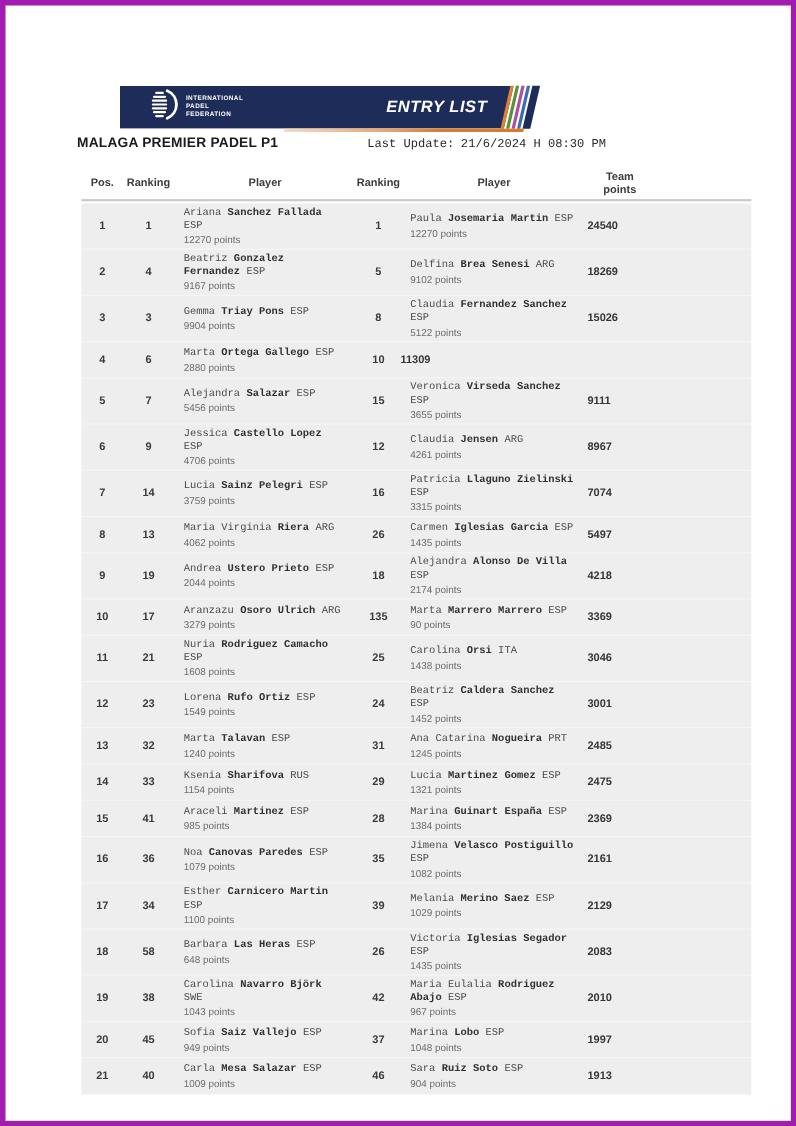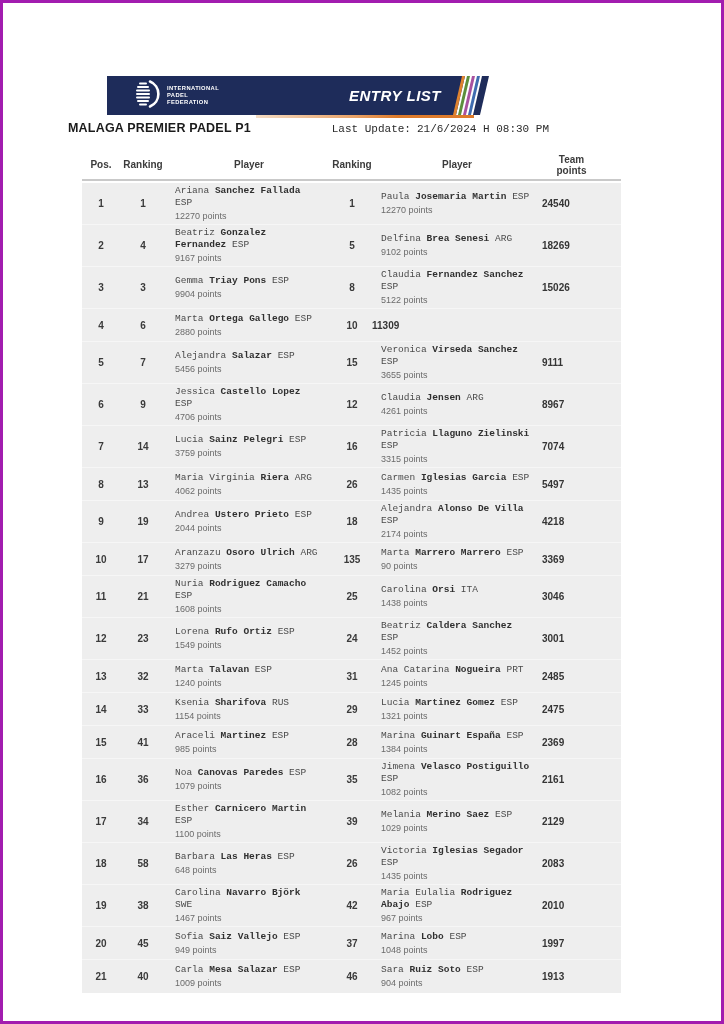--- a/index.html
+++ b/index.html
@@ -1,18 +1,18 @@
 <!DOCTYPE html>
 <html><head>
 <meta charset="utf-8">
 <style>
   * { margin:0; padding:0; box-sizing:border-box; }
   html,body { width:724px; height:1024px; background:#fff; }
   body { font-family:"Liberation Sans", sans-serif; position:relative; }
-  .page { position:absolute; inset:0; background:#fff; border:3px solid #a21caf; }
+  .page { position:absolute; inset:0; background:#fff; border:5px solid #a21caf; }
 
   
   .banner {
     position:absolute; left:104px; top:73px; width:358px; height:39px;
     background:#1e2c5a; display:flex; align-items:center; padding-left:26px;
     clip-path: polygon(0 0, 100% 0, calc(100% - 9px) 100%, 0 100%);
   }
   .logo { flex:0 0 auto; }
   .org { color:#fff; font-weight:bold; font-size:5.8px; line-height:6.8px;
          letter-spacing:.4px; margin-left:7px; white-space:pre-line; }
@@ -27,21 +27,21 @@
 
   
   .title-row { position:absolute; left:65px; top:118px; width:481px;
     display:flex; justify-content:space-between; align-items:baseline;gap:13px; }
   .doc-title { font-size:12.5px; font-weight:bold; color:#1b1b1b; letter-spacing:.2px; }
   .last-update { font-size:11px; color:#2a2a2a; }
   .last-update b { font-weight:normal;font-family:Liberation Mono, monospace; }
   .last-update .lbl { margin-right:6px; }
 
   
-  .entry-table { position:absolute; left:79px; top:148px; width:539px; font-size:10px; }
+  .entry-table { position:absolute; left:69px; top:148px; width:609px; font-size:10px; }
   .thead, .trow { display:grid; grid-template-columns:38px 46px 166px 40px 170px 59px; }
   .thead { border-bottom:2px solid #c9c9c9; padding:4px 0 3px; background:#fff; }
   .thead .hc { font-weight:bold; color:#3c3c3c; text-align:center;
     white-space:pre-line; line-height:10.5px; align-self:center; }
   .thead .hc.left { text-align:center; }
   .tbody { background:#eeeeee; margin-top:2px; }
   .trow { min-height:33px; align-items:center; border-bottom:1px solid #f6f6f6; padding:2px 0; }
   .trow:last-child { border-bottom:none; }
   .c { color:#3f3f3f; }
   .c.num { text-align:center; font-weight:bold; color:#3a3a3a; }
@@ -347,21 +347,21 @@
             <div class="pname">Victoria <b>Iglesias Segador</b> ESP</div>
             <div class="pts">1435 points</div>
           </div>
           <div class="c team">2083</div>
         </div>
         <div class="trow">
           <div class="c num">19</div>
           <div class="c num">38</div>
           <div class="c player">
             <div class="pname">Carolina <b>Navarro Björk</b> SWE</div>
-            <div class="pts">1467 points</div>
+            <div class="pts">1043 points</div>
           </div>
           <div class="c num">42</div>
           <div class="c player">
             <div class="pname">Maria Eulalia <b>Rodriguez Abajo</b> ESP</div>
             <div class="pts">967 points</div>
           </div>
           <div class="c team">2010</div>
         </div>
         <div class="trow">
           <div class="c num">20</div>

